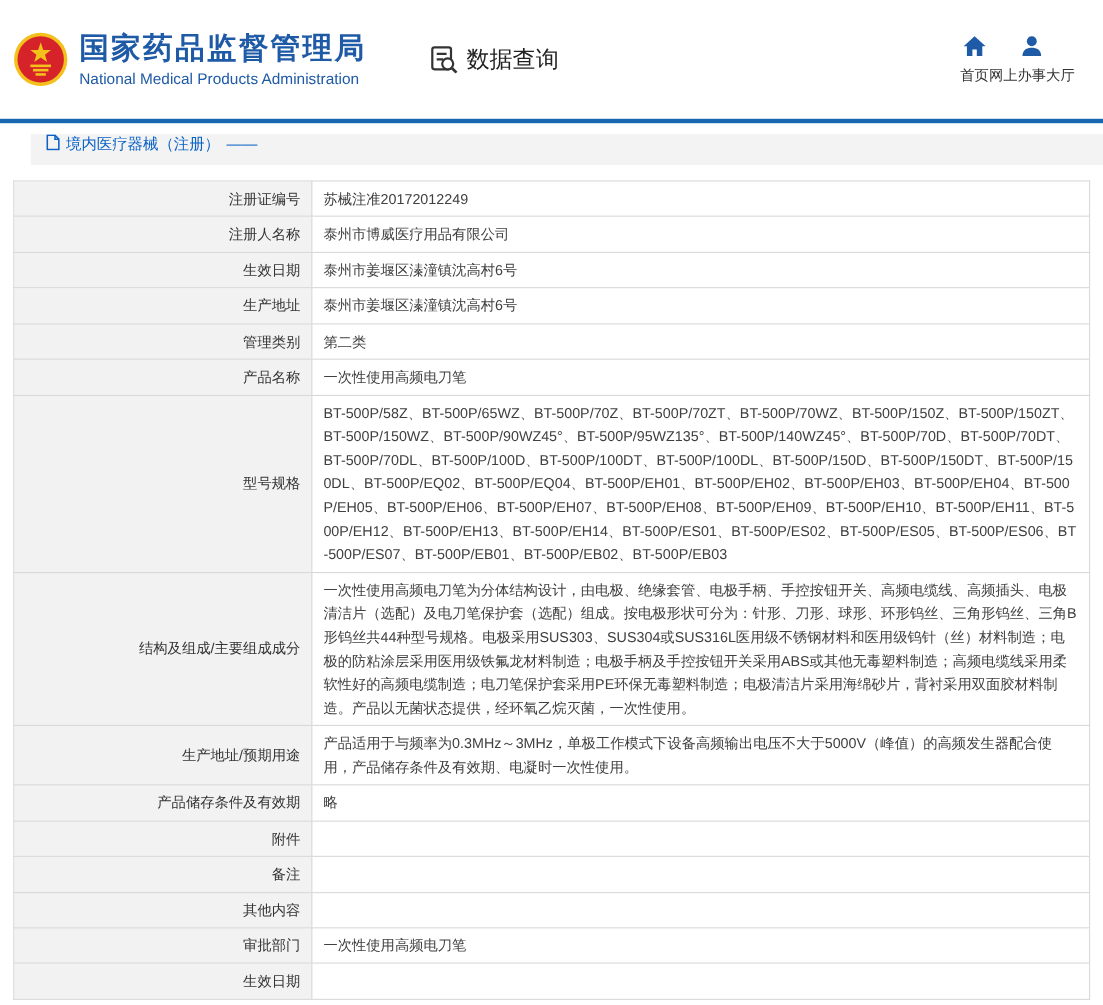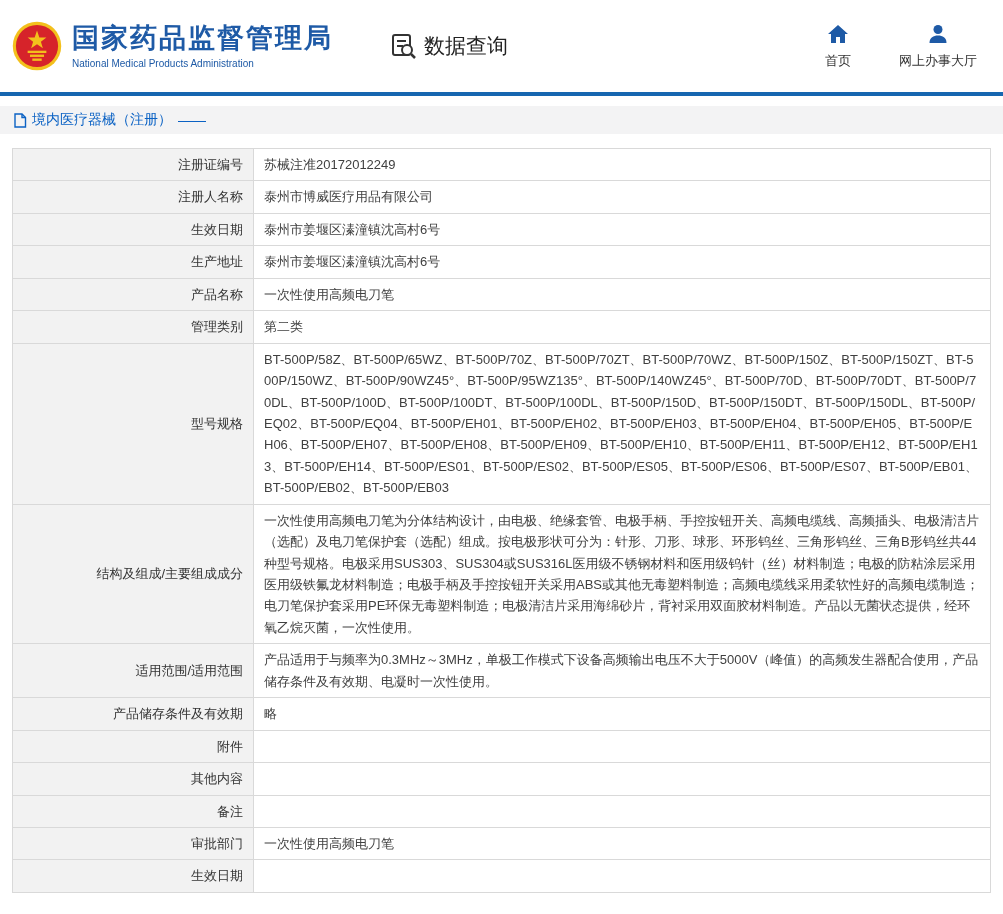--- a/index.html
+++ b/index.html
@@ -7,66 +7,66 @@
   body {
     font-family: "Liberation Sans", "DejaVu Sans", sans-serif;
     background: #ffffff;
     color: #333333;
   }
 
   
   .header {
     display: flex;
     align-items: center;
-    height: 92px;
+    height: 108px;
     padding: 0 16px 0 12px;
     background: #ffffff;
   }
   .logo { flex: 0 0 auto; }
   .logo svg { width: 50px; height: 50px; display: block; }
   .org { margin-left: 10px; }
   .org-cn {
     font-size: 27px;
     font-weight: bold;
     color: #1e5aa6;
     letter-spacing: 2px;
     line-height: 1.15;
   }
-  .org-en { font-size: 10px; color: #1e5aa6; margin-top: 3px; }
+  .org-en { font-size: 14px; color: #1e5aa6; margin-top: 3px; }
   .query {
     display: flex;
     align-items: center;
     margin-left: 58px;
     cursor: pointer;
   }
   .query-icon { margin-right: 7px; display: flex; }
   .query-label { font-size: 21px; color: #222222; font-weight: 500; }
-  .right-nav { margin-left: auto; display: flex; gap: 48px; padding-right: 10px; }
+  .right-nav { margin-left: auto; display: flex; padding-right: 10px; }
   .nav-item {
     display: flex;
     flex-direction: column;
     align-items: center;
     cursor: pointer;
     text-decoration: none;
   }
   .nav-item .icon { height: 22px; display: flex; align-items: center; }
   .nav-item .nav-label { font-size: 13px; color: #333333; margin-top: 7px; white-space: nowrap; }
 
   .blue-line { height: 4px; background: #1666b0; }
 
   
   .breadcrumb-bar {
     margin-top: 10px;
     background: #f3f3f4;
     height: 28px;
     display: flex;
-    align-items: center;
     padding: 0 13px;
     font-size: 14px;
     color: #0b62c4;
+    margin-left: 28px;
   }
   .breadcrumb-bar .crumb-icon { display: flex; margin-right: 5px; }
   .breadcrumb-bar span { margin-right: 6px; white-space: nowrap; }
 
   
   .info-table {
     margin: 14px 12px 0 12px;
     border-collapse: collapse;
     width: 979px;
     font-size: 13px;
@@ -75,21 +75,21 @@
   .info-table td {
     border: 1px solid #d9d9d9;
     padding: 5px 10px;
     height: 29px;
     line-height: 1.65;
     vertical-align: middle;
     word-break: break-all;
   }
   .label-cell {
     background: #f2f2f2;
-    width: 241px;
+    width: 271px;
     text-align: right;
     color: #333333;
     margin-top: 36px;
   }
   .value-cell { background: #ffffff; text-align: left; color: #404040; }
 </style>
 </head>
 <body>
 
 <div class="header">
@@ -167,53 +167,53 @@
       </tr>
       <tr>
         <td class="label-cell">生效日期</td>
         <td class="value-cell">泰州市姜堰区溱潼镇沈高村6号</td>
       </tr>
       <tr>
         <td class="label-cell">生产地址</td>
         <td class="value-cell">泰州市姜堰区溱潼镇沈高村6号</td>
       </tr>
       <tr>
+        <td class="label-cell">管理类别</td>
+        <td class="value-cell">第二类</td>
+      </tr>
+      <tr>
         <td class="label-cell">产品名称</td>
         <td class="value-cell">一次性使用高频电刀笔</td>
       </tr>
       <tr>
-        <td class="label-cell">管理类别</td>
-        <td class="value-cell">第二类</td>
-      </tr>
-      <tr>
         <td class="label-cell">型号规格</td>
         <td class="value-cell">BT-500P/58Z、BT-500P/65WZ、BT-500P/70Z、BT-500P/70ZT、BT-500P/70WZ、BT-500P/150Z、BT-500P/150ZT、BT-500P/150WZ、BT-500P/90WZ45°、BT-500P/95WZ135°、BT-500P/140WZ45°、BT-500P/70D、BT-500P/70DT、BT-500P/70DL、BT-500P/100D、BT-500P/100DT、BT-500P/100DL、BT-500P/150D、BT-500P/150DT、BT-500P/150DL、BT-500P/EQ02、BT-500P/EQ04、BT-500P/EH01、BT-500P/EH02、BT-500P/EH03、BT-500P/EH04、BT-500P/EH05、BT-500P/EH06、BT-500P/EH07、BT-500P/EH08、BT-500P/EH09、BT-500P/EH10、BT-500P/EH11、BT-500P/EH12、BT-500P/EH13、BT-500P/EH14、BT-500P/ES01、BT-500P/ES02、BT-500P/ES05、BT-500P/ES06、BT-500P/ES07、BT-500P/EB01、BT-500P/EB02、BT-500P/EB03</td>
       </tr>
       <tr>
         <td class="label-cell">结构及组成/主要组成成分</td>
         <td class="value-cell">一次性使用高频电刀笔为分体结构设计，由电极、绝缘套管、电极手柄、手控按钮开关、高频电缆线、高频插头、电极清洁片（选配）及电刀笔保护套（选配）组成。按电极形状可分为：针形、刀形、球形、环形钨丝、三角形钨丝、三角B形钨丝共44种型号规格。电极采用SUS303、SUS304或SUS316L医用级不锈钢材料和医用级钨针（丝）材料制造；电极的防粘涂层采用医用级铁氟龙材料制造；电极手柄及手控按钮开关采用ABS或其他无毒塑料制造；高频电缆线采用柔软性好的高频电缆制造；电刀笔保护套采用PE环保无毒塑料制造；电极清洁片采用海绵砂片，背衬采用双面胶材料制造。产品以无菌状态提供，经环氧乙烷灭菌，一次性使用。</td>
       </tr>
       <tr>
-        <td class="label-cell">适用范围/适用范围</td>
+        <td class="label-cell">生产地址/预期用途</td>
         <td class="value-cell">产品适用于与频率为0.3MHz～3MHz，单极工作模式下设备高频输出电压不大于5000V（峰值）的高频发生器配合使用，产品储存条件及有效期、电凝时一次性使用。</td>
       </tr>
       <tr>
         <td class="label-cell">产品储存条件及有效期</td>
         <td class="value-cell">略</td>
       </tr>
       <tr>
         <td class="label-cell">附件</td>
         <td class="value-cell"></td>
       </tr>
       <tr>
+        <td class="label-cell">备注</td>
+        <td class="value-cell"></td>
+      </tr>
+      <tr>
         <td class="label-cell">其他内容</td>
-        <td class="value-cell"></td>
-      </tr>
-      <tr>
-        <td class="label-cell">备注</td>
         <td class="value-cell"></td>
       </tr>
       <tr>
         <td class="label-cell">审批部门</td>
         <td class="value-cell">一次性使用高频电刀笔</td>
       </tr>
       <tr>
         <td class="label-cell">生效日期</td>
         <td class="value-cell"></td>
       </tr>

